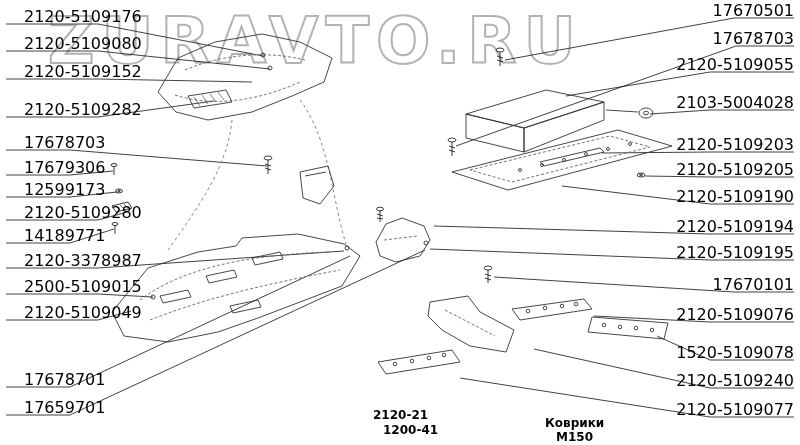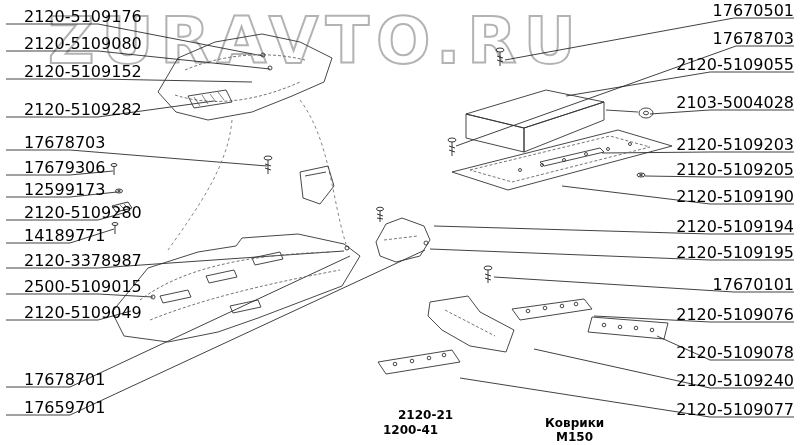--- a/index.html
+++ b/index.html
@@ -226,22 +226,22 @@
   <div class="lbl right" style="top:32px">17678703</div>
   <div class="lbl right" style="top:58px">2120-5109055</div>
   <div class="lbl right" style="top:96px">2103-5004028</div>
   <div class="lbl right" style="top:138px">2120-5109203</div>
   <div class="lbl right" style="top:163px">2120-5109205</div>
   <div class="lbl right" style="top:190px">2120-5109190</div>
   <div class="lbl right" style="top:220px">2120-5109194</div>
   <div class="lbl right" style="top:246px">2120-5109195</div>
   <div class="lbl right" style="top:278px">17670101</div>
   <div class="lbl right" style="top:308px">2120-5109076</div>
-  <div class="lbl right" style="top:346px">2120-5109078</div>
+  <div class="lbl right" style="top:346px">1520-5109078</div>
   <div class="lbl right" style="top:374px">2120-5109240</div>
   <div class="lbl right" style="top:403px">2120-5109077</div>
 
-  <div class="footer-code" style="left:398px;top:408px">2120-21</div>
+  <div class="footer-code" style="left:373px;top:408px">2120-21</div>
   <div class="footer-code" style="left:383px;top:423px">1200-41</div>
   <div class="footer-code" style="left:545px;top:416px">Коврики</div>
   <div class="footer-code" style="left:556px;top:430px">М150</div>
 
 </div>
 
 </body></html>

